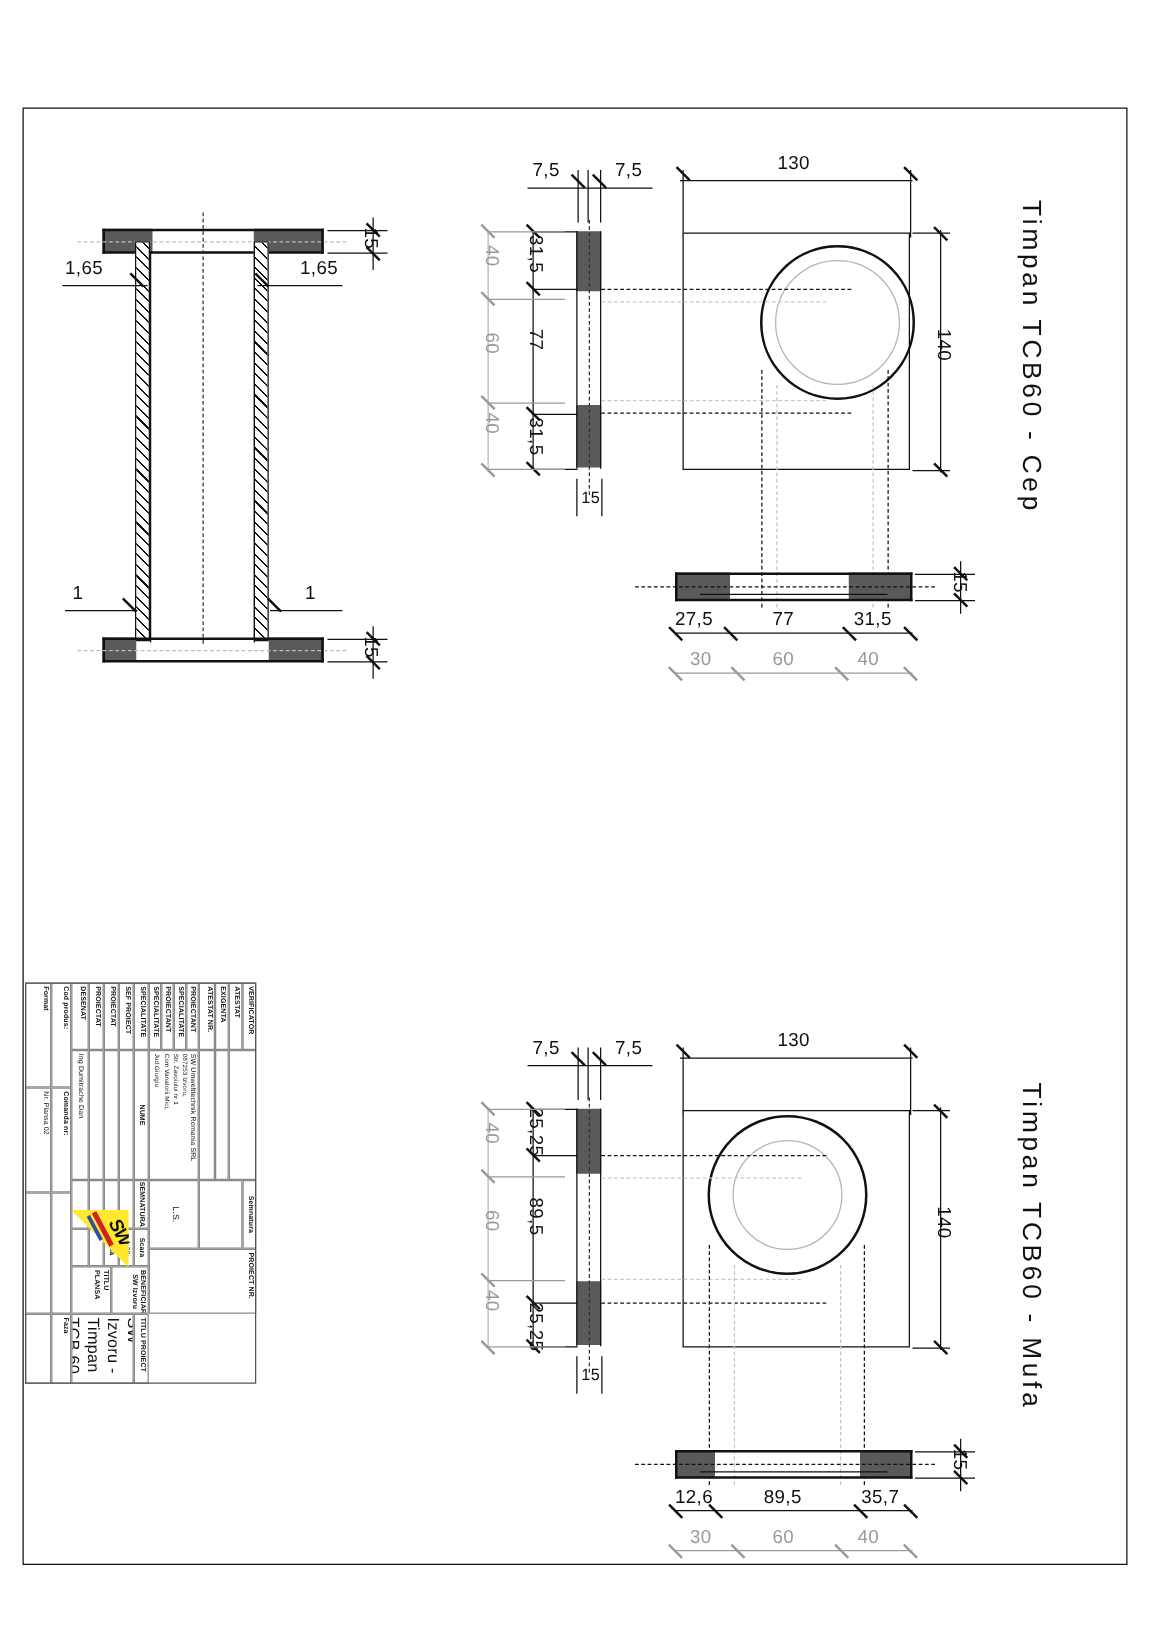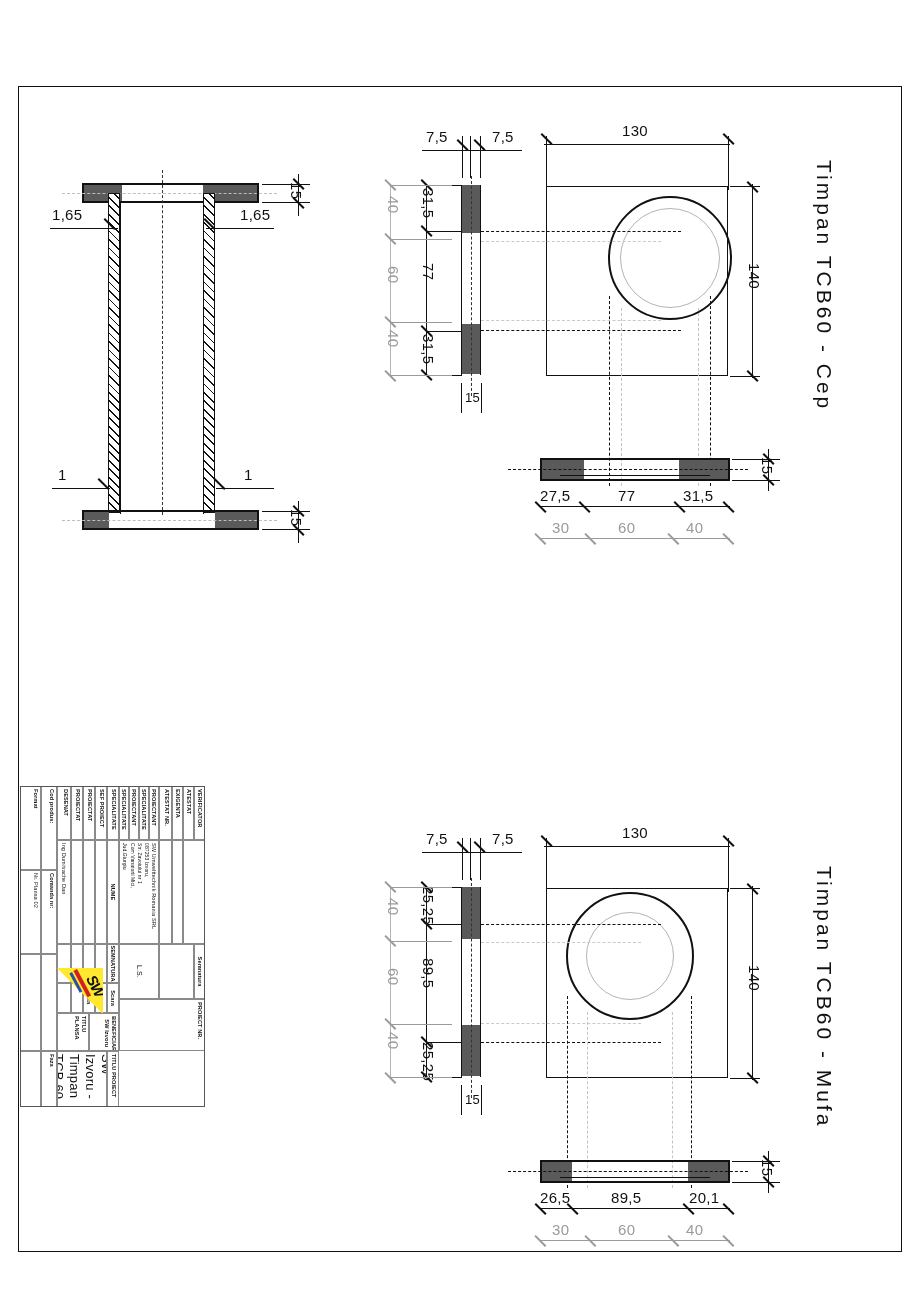--- a/index.html
+++ b/index.html
@@ -346,23 +346,23 @@
     <div class="ext" style="left:388px;top:331px;height:42px;"></div>
     <div class="tick" style="left:381px;top:340px;"></div>
     <div class="tick" style="left:381px;top:361px;"></div>
     <div class="dim rot" style="left:396px;top:339px;">15</div>
 
     <div class="ln" style="left:160px;top:388px;width:190px;height:1.2px;"></div>
     <div class="tick" style="left:153px;top:388px;"></div>
     <div class="tick" style="left:185px;top:388px;"></div>
     <div class="tick" style="left:301px;top:388px;"></div>
     <div class="tick" style="left:341px;top:388px;"></div>
-    <div class="dim" style="left:160px;top:369px;">26,5</div>
+    <div class="dim" style="left:160px;top:369px;">12,6</div>
     <div class="dim" style="left:231px;top:369px;">89,5</div>
-    <div class="dim" style="left:309px;top:369px;">20,1</div>
+    <div class="dim" style="left:309px;top:369px;">35,7</div>
 
     <div class="ln-g" style="left:160px;top:420px;width:190px;height:1.1px;"></div>
     <div class="tick g" style="left:153px;top:420px;"></div>
     <div class="tick g" style="left:203px;top:420px;"></div>
     <div class="tick g" style="left:286px;top:420px;"></div>
     <div class="tick g" style="left:341px;top:420px;"></div>
     <div class="dim g" style="left:172px;top:401px;">30</div>
     <div class="dim g" style="left:238px;top:401px;">60</div>
     <div class="dim g" style="left:306px;top:401px;">40</div>
   </div>

